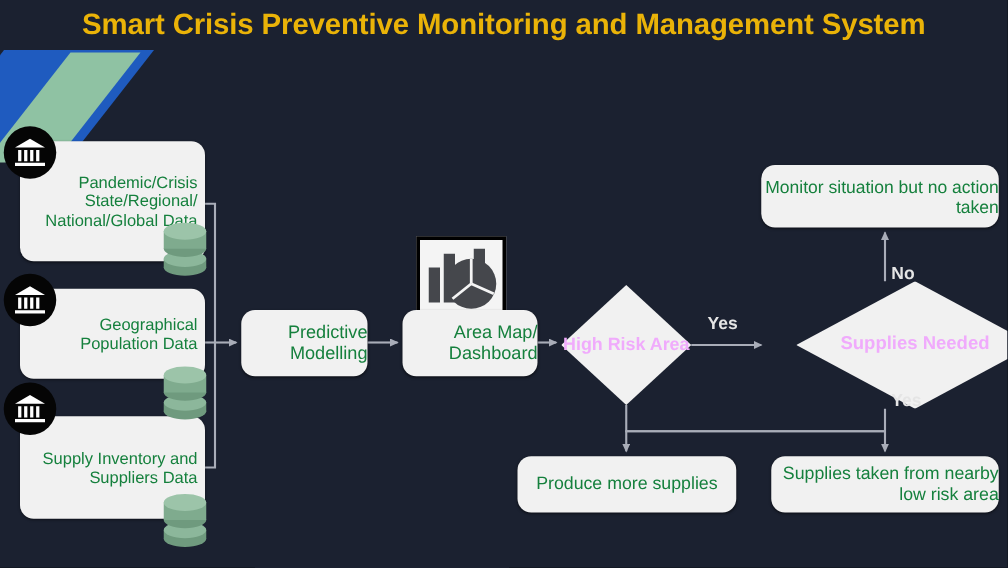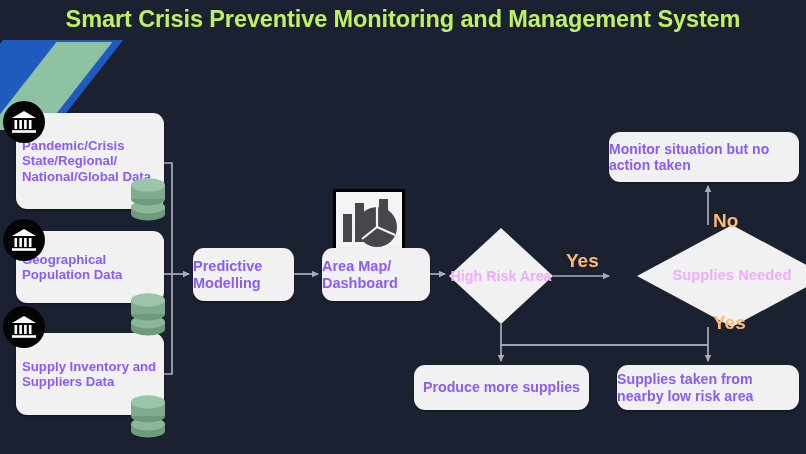--- a/index.html
+++ b/index.html
@@ -16,21 +16,21 @@
     font-family: "Liberation Sans", sans-serif;
   }
 
   
   #title {
     position: absolute;
     left: 0;
     top: 6px;
     width: 806px;
     text-align: center;
-    color: #bef264;
+    color: #eab308;
     font-size: 23.5px;
     font-weight: bold;
     letter-spacing: -0.1px;
     white-space: nowrap;
   }
 
   
   .deco {
     position: absolute;
     pointer-events: none;
@@ -61,23 +61,23 @@
 
   
   .node {
     position: absolute;
     background: #f1f1f1;
     border-radius: 11px;
     box-sizing: border-box;
     display: flex;
     align-items: center;
     justify-content: center;
-    text-align: left;
-    color: #8b5cf6;
-    font-weight: bold;
+    text-align: right;
+    color: #15803d;
+    font-weight: normal;
     line-height: 1.17;
     box-shadow: 0 1px 2px rgba(0,0,0,0.45);
   }
 
   .src-box {
     left: 16px;
     width: 148px;
     font-size: 13.2px;
     padding: 4px 6px;
   }
@@ -142,23 +142,23 @@
   #dec-highrisk .diamond-label { font-size: 14.3px; }
   #dec-supplies {
     left: 637px; top: 225px;
     width: 190px; height: 102px;
   }
   #dec-supplies .diamond-label { font-size: 14.8px; }
 
   
   .edge-label {
     position: absolute;
-    color: #fdba74;
+    color: #e5e5e5;
     font-weight: bold;
-    font-size: 19px;
+    font-size: 14px;
     white-space: nowrap;
   }
   #lbl-yes-1 { left: 566px; top: 250px; }
   #lbl-no    { left: 713px; top: 210px; }
   #lbl-yes-2 { left: 713px; top: 312px; }
 
   
   .bank-badge {
     position: absolute;
     width: 42px; height: 42px;

